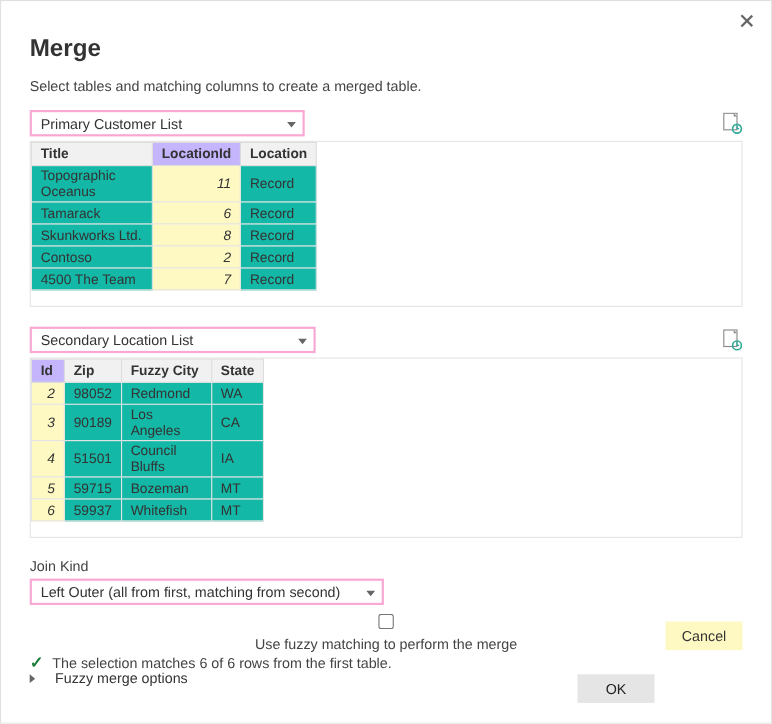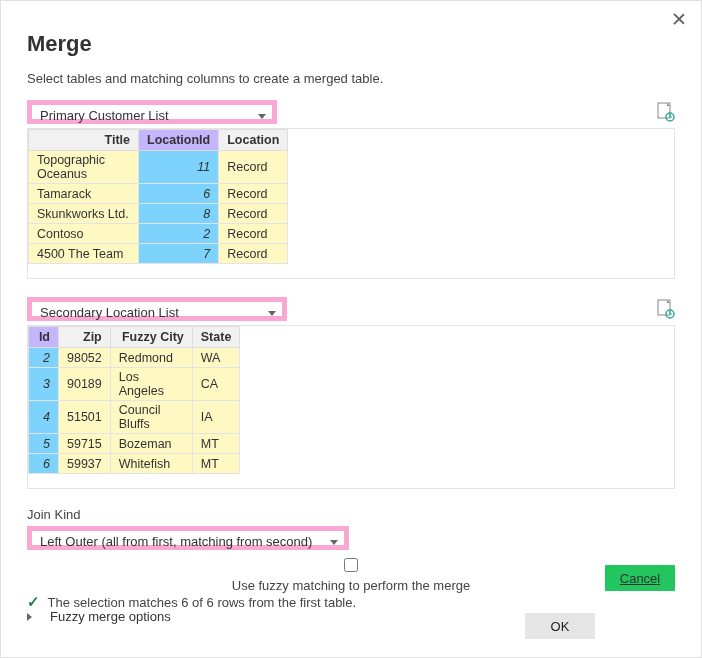--- a/index.html
+++ b/index.html
@@ -43,21 +43,21 @@
   }
 
   .picker-row {
     display: flex;
     align-items: center;
     justify-content: space-between;
     margin-bottom: 4px;
   }
   .dropdown {
     position: relative;
-    border: 5px solid #f9a8d4;
+    border: 2px solid #f9a8d4;
     background: #fff;
     height: 24px;
     line-height: 22px;
     padding: 0 22px 0 8px;
     font-size: 13px;
     color: #333;
     cursor: pointer;
     display: inline-block;
   }
   .dropdown .caret {
@@ -88,31 +88,31 @@
 
   table.grid {
     border-collapse: collapse;
     font-size: 12.5px;
   }
   table.grid th {
     background: #f1f1f1;
     border: 1px solid #ddd;
     padding: 3px 8px;
     font-weight: 600;
-    text-align: right;
+    text-align: left;
     color: #333;
   }
   table.grid td {
     border: 1px solid #e3e3e3;
     padding: 2px 8px;
     height: 20px;
-    background: #fef9c3;
+    background: #14b8a6;
   }
   table.grid td.num { text-align: right; font-style: italic; }
-  table.grid td.shade, table.grid th.shade { background: #7dd3fc; }
+  table.grid td.shade, table.grid th.shade { background: #fef9c3; }
   table.grid th.shade { background: #c4b5fd; }
 
   .section-label {
     font-size: 13px;
     color: #444;
     margin: 2px 0 4px 0;
   }
 
   .checkbox-row {
     display: flex; align-items: center;
@@ -156,21 +156,21 @@
 
   .buttons { display: flex; gap: 10px; }
   .btn {
     min-width: 70px; height: 26px;
     border: none;
     font-size: 13px;
     cursor: pointer;
     padding: 0 14px;
   }
   .btn-primary { background: #e5e5e5; color: #222; margin-top: 48px; }
-  .btn-secondary { background: #22c55e; color: #333; text-decoration: underline; }
+  .btn-secondary { background: #fef9c3; color: #333; }
 </style>
 </head>
 <body>
 
 <div class="dialog">
 
   <div class="close-x"></div>
 
   <h1 class="title">Merge</h1>
   <div class="subtitle">Select tables and matching columns to create a merged table.</div>

